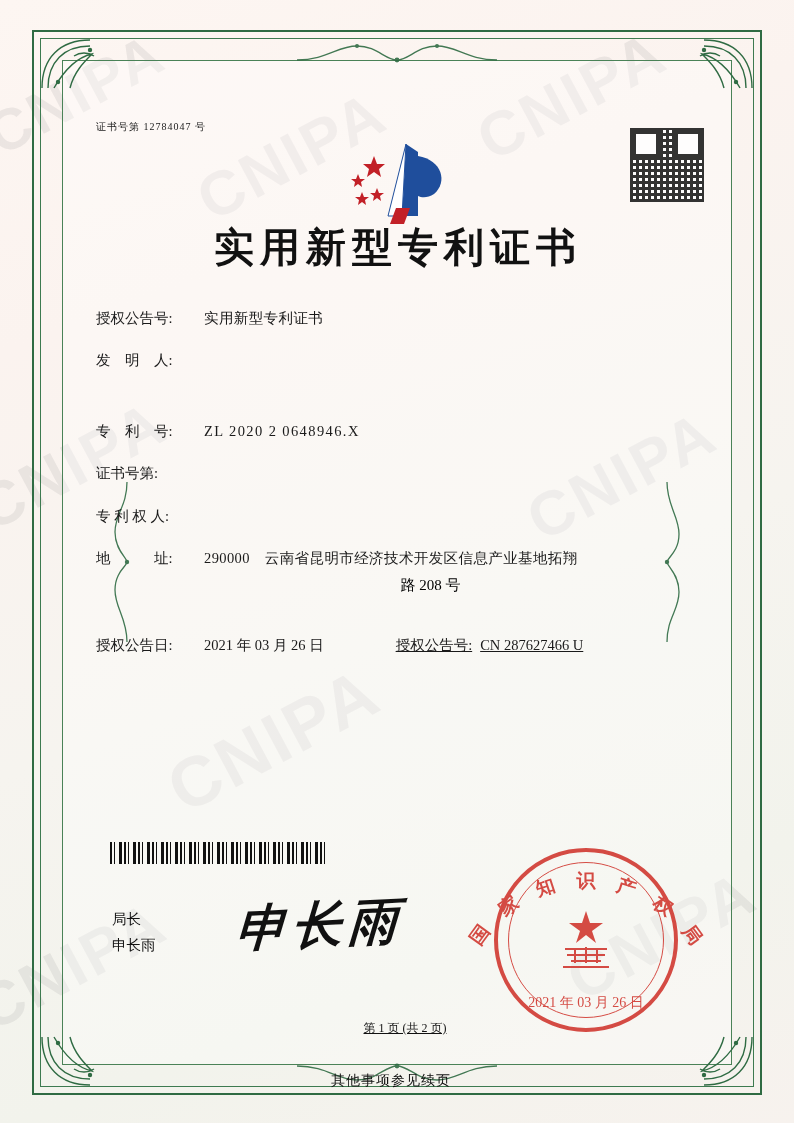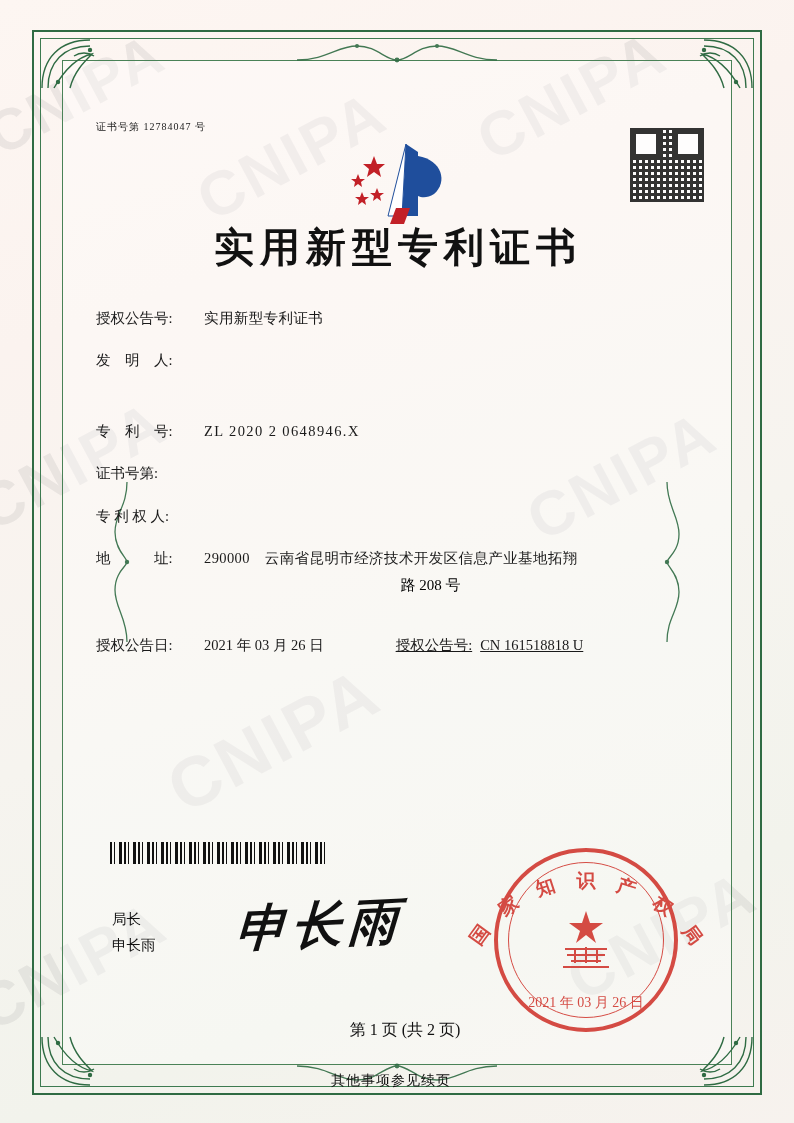--- a/index.html
+++ b/index.html
@@ -269,22 +269,23 @@
     white-space: nowrap;
     letter-spacing: 0;
     font-family: "Liberation Serif", serif;
   }
 
   .page-num {
     position: absolute;
     left: 16px; right: 0;
     top: 1020px;
     text-align: center;
-    font-size: 16px;
-    color: #111;
+    font-size: 12px;
+    color: #111;
+    text-decoration: underline;
   }
   .footer-note {
     position: absolute;
     left: 0; right: 12px;
     top: 1072px;
     text-align: center;
     font-size: 14px;
     color: #111;
     letter-spacing: 1px;
   }
@@ -428,21 +429,21 @@
         <div class="field-label">地　　　址:</div>
         <div class="field-value">290000　云南省昆明市经济技术开发区信息产业基地拓翔</div>
       </div>
       <div class="addr-second">路 208 号</div>
 
       <div class="field-row row-inline">
         <div class="field-label">授权公告日:</div>
         <div>2021 年 03 月 26 日</div>
         <div class="seg2">
           <div class="field-label">授权公告号:</div>
-          <div>CN 161518818 U</div>
+          <div>CN 287627466 U</div>
         </div>
       </div>
     </div>
 
   </div>
 
   <div class="bottom">
     <div class="barcode"></div>
 
     <div class="sig-block">

